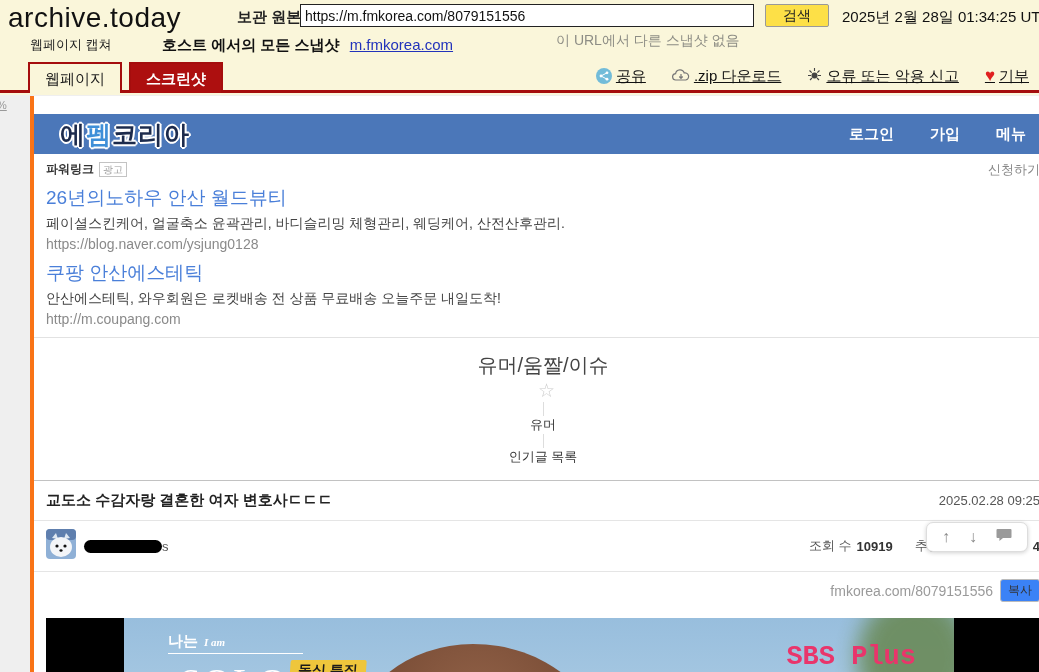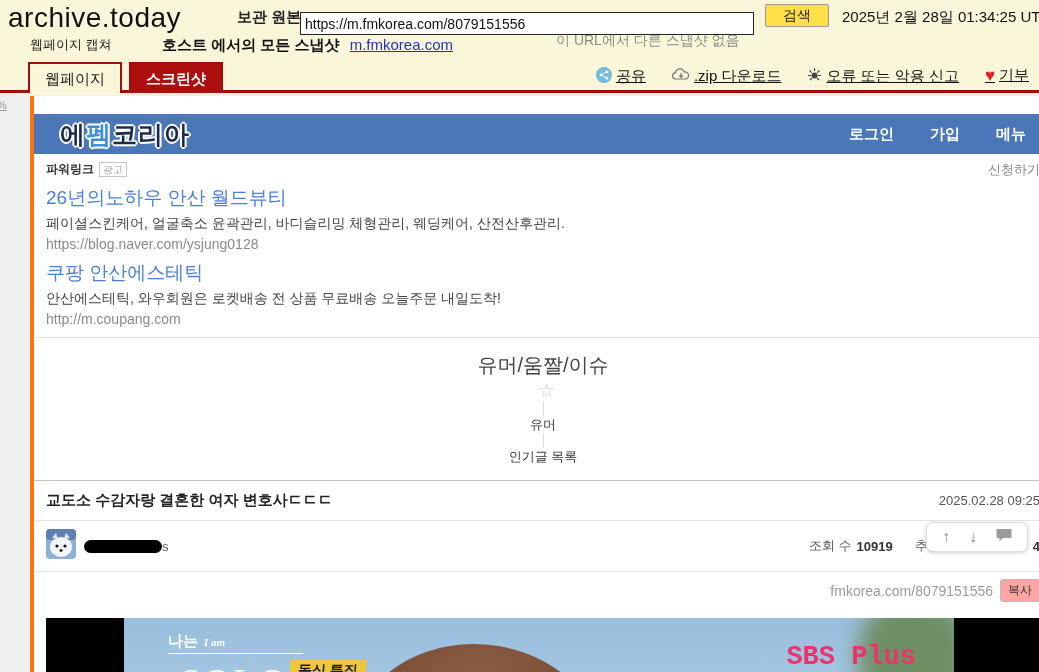--- a/index.html
+++ b/index.html
@@ -6,37 +6,37 @@
   html,body { margin:0; padding:0; }
   body {
     width:1039px; height:672px; overflow:hidden; position:relative;
     background:#efefef; font-family:"Liberation Sans", sans-serif; color:#222;
   }
   
   .archive-top { position:absolute; top:0; left:0; width:1039px; height:95px; background:#faf6da; z-index:5; }
   .a-logo { position:absolute; left:8px; top:2px; font-size:28px; color:#111; letter-spacing:0.5px; }
   .a-sub  { position:absolute; left:30px; top:36px; font-size:13px; color:#222; }
   .a-form-label { position:absolute; left:237px; top:8px; font-size:15px; font-weight:bold; }
-  .a-url-input { position:absolute; left:300px; top:12px; width:454px; height:23px; border:1px solid #222;
+  .a-url-input { position:absolute; left:300px; top:4px; width:454px; height:23px; border:1px solid #222;
     background:#fff; font-size:14px; padding:0 4px; font-family:"Liberation Sans",sans-serif; color:#111; }
   .a-search-btn { position:absolute; left:765px; top:4px; width:64px; height:23px; background:#fde047;
     border:1px solid #999; border-radius:2px; font-size:14px; color:#222; }
   .a-date { position:absolute; left:842px; top:8px; font-size:15px; color:#111; white-space:nowrap; }
   .a-host-row { position:absolute; left:162px; top:36px; font-size:15px; }
   .a-host-label { font-weight:bold; color:#111; }
   .a-host-link { color:#2233bb; text-decoration:underline; margin-left:6px; cursor:pointer; }
   .a-nosnap { position:absolute; left:556px; top:32px; font-size:14px; color:#8d8d85; }
   
   .tabs { position:absolute; left:28px; top:62px; display:flex; z-index:6; }
   .tab { height:31px; padding:6px 15px 0; font-size:15px; border:2px solid #a50d0d; border-bottom:none; margin-right:7px; }
   .tab-active { background:#faf6da; color:#1a1a1a; }
   .tab-red { background:#ad0f0f; color:#fff; font-weight:bold; }
   .tab-line { position:absolute; left:0; top:90px; width:1039px; height:3px; background:#a50d0d; }
   .top-links { position:absolute; right:10px; top:66px; display:flex; gap:26px; align-items:center; z-index:6; }
-  .top-link { display:flex; align-items:flex-start; gap:4px; font-size:15px; color:#111; text-decoration:underline; cursor:pointer; white-space:nowrap; }
+  .top-link { display:flex; align-items:center; gap:4px; font-size:15px; color:#111; text-decoration:underline; cursor:pointer; white-space:nowrap; }
   .share-circle { width:16px; height:16px; border-radius:50%; background:#72bcd9; display:inline-flex; align-items:center; justify-content:center; }
   .heart { color:#e02020; font-size:17px; text-decoration:none; display:inline-block; }
   .pct-label { position:absolute; left:-3px; top:99px; font-size:11px; color:#999; text-decoration:underline; z-index:4; }
   
   .page { position:absolute; left:30px; top:96px; width:1022px; height:576px; background:#fff;
     border-left:4px solid #f97316; overflow:hidden; padding-top:18px; }
   .site-header { height:40px; background:#4b77b9; display:flex; align-items:center; padding:0 26px; }
   .fk-logo { font-size:25px; font-weight:bold; color:#1c2b4d; letter-spacing:1px;
     text-shadow:-2px 0 #fff,2px 0 #fff,0 -2px #fff,0 2px #fff,-1px -1px #fff,1px -1px #fff,-1px 1px #fff,1px 1px #fff; cursor:pointer; }
   .fk-logo .hl { color:#3f8fd8; }
@@ -67,21 +67,21 @@
   .meta { margin-left:auto; display:flex; align-items:center; font-size:13px; color:#555; }
   .views-num { font-weight:bold; color:#333; margin-left:5px; }
   .likes-label { margin-left:22px; }
   .likes-spacer { width:92px; }
   .likes-num { font-weight:bold; color:#333; }
   .vote-box { position:absolute; right:24px; top:1px; background:#fff; border:1px solid #ddd; border-radius:7px;
     box-shadow:0 1px 4px rgba(0,0,0,.18); display:flex; align-items:center; gap:19px; padding:5px 15px; }
   .vote-arrow { font-size:16px; font-weight:bold; color:#8a8a8a; cursor:pointer; line-height:1; }
   .share-row { display:flex; justify-content:flex-end; align-items:center; gap:7px; padding:7px 12px 8px; }
   .share-url { font-size:14px; color:#9a9a9a; }
-  .copy-btn { border:1px solid #bbb; border-radius:3px; background:#fca5a5; font-size:12px; color:#333; padding:2px 7px; }
+  .copy-btn { border:1px solid #bbb; border-radius:3px; background:#3b82f6; font-size:12px; color:#333; padding:2px 7px; }
   
   .post-image { position:relative; margin:8px 12px 0; height:164px; background:#000; overflow:hidden; }
   .img-sky { position:absolute; left:78px; right:86px; top:0; bottom:0; overflow:hidden;
     background:linear-gradient(180deg,#98bedd 0%,#a9cae3 55%,#bcd6ea 100%); }
   .foliage-bl { position:absolute; left:-25px; bottom:-45px; width:150px; height:95px; background:#5d7c4e; border-radius:50%; filter:blur(10px); }
   .foliage-tr { position:absolute; right:-18px; top:-25px; width:115px; height:130px; background:#6a8a58; border-radius:50%; filter:blur(11px); opacity:.9; }
   .hair { position:absolute; left:228px; top:26px; width:252px; height:210px;
     background:radial-gradient(ellipse at 50% 35%, #94644a 0%, #7c4f38 55%, #6b4230 100%);
     border-radius:48% 52% 45% 45%; }
   .face { position:absolute; left:284px; top:116px; width:152px; height:120px; background:#ecccb8; border-radius:50% 50% 40% 40%; }

